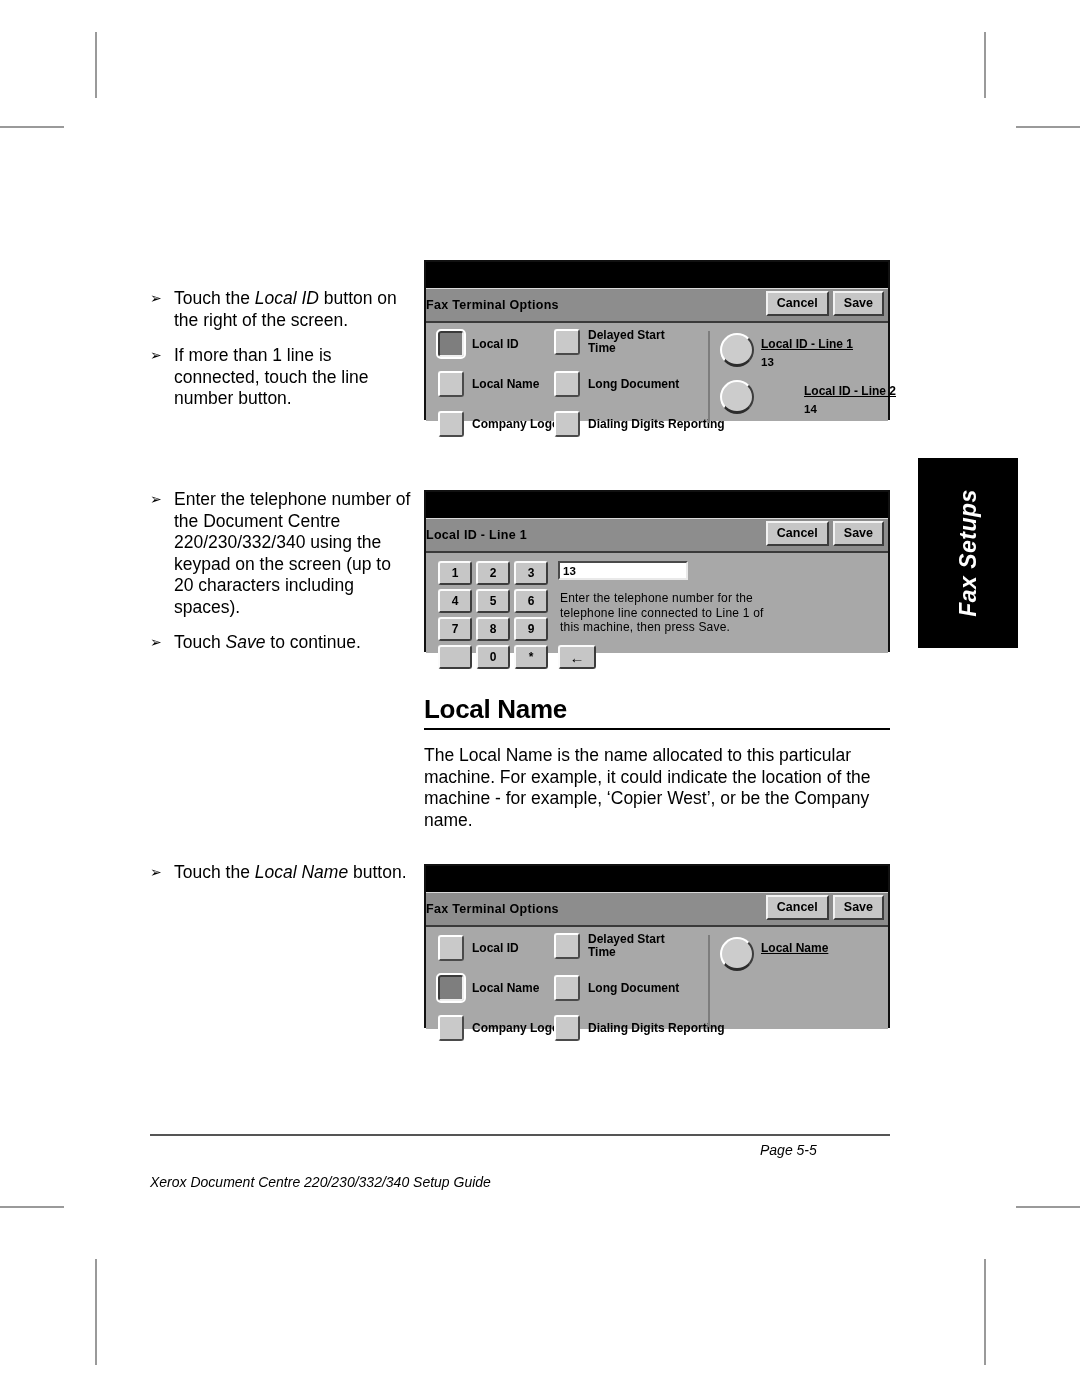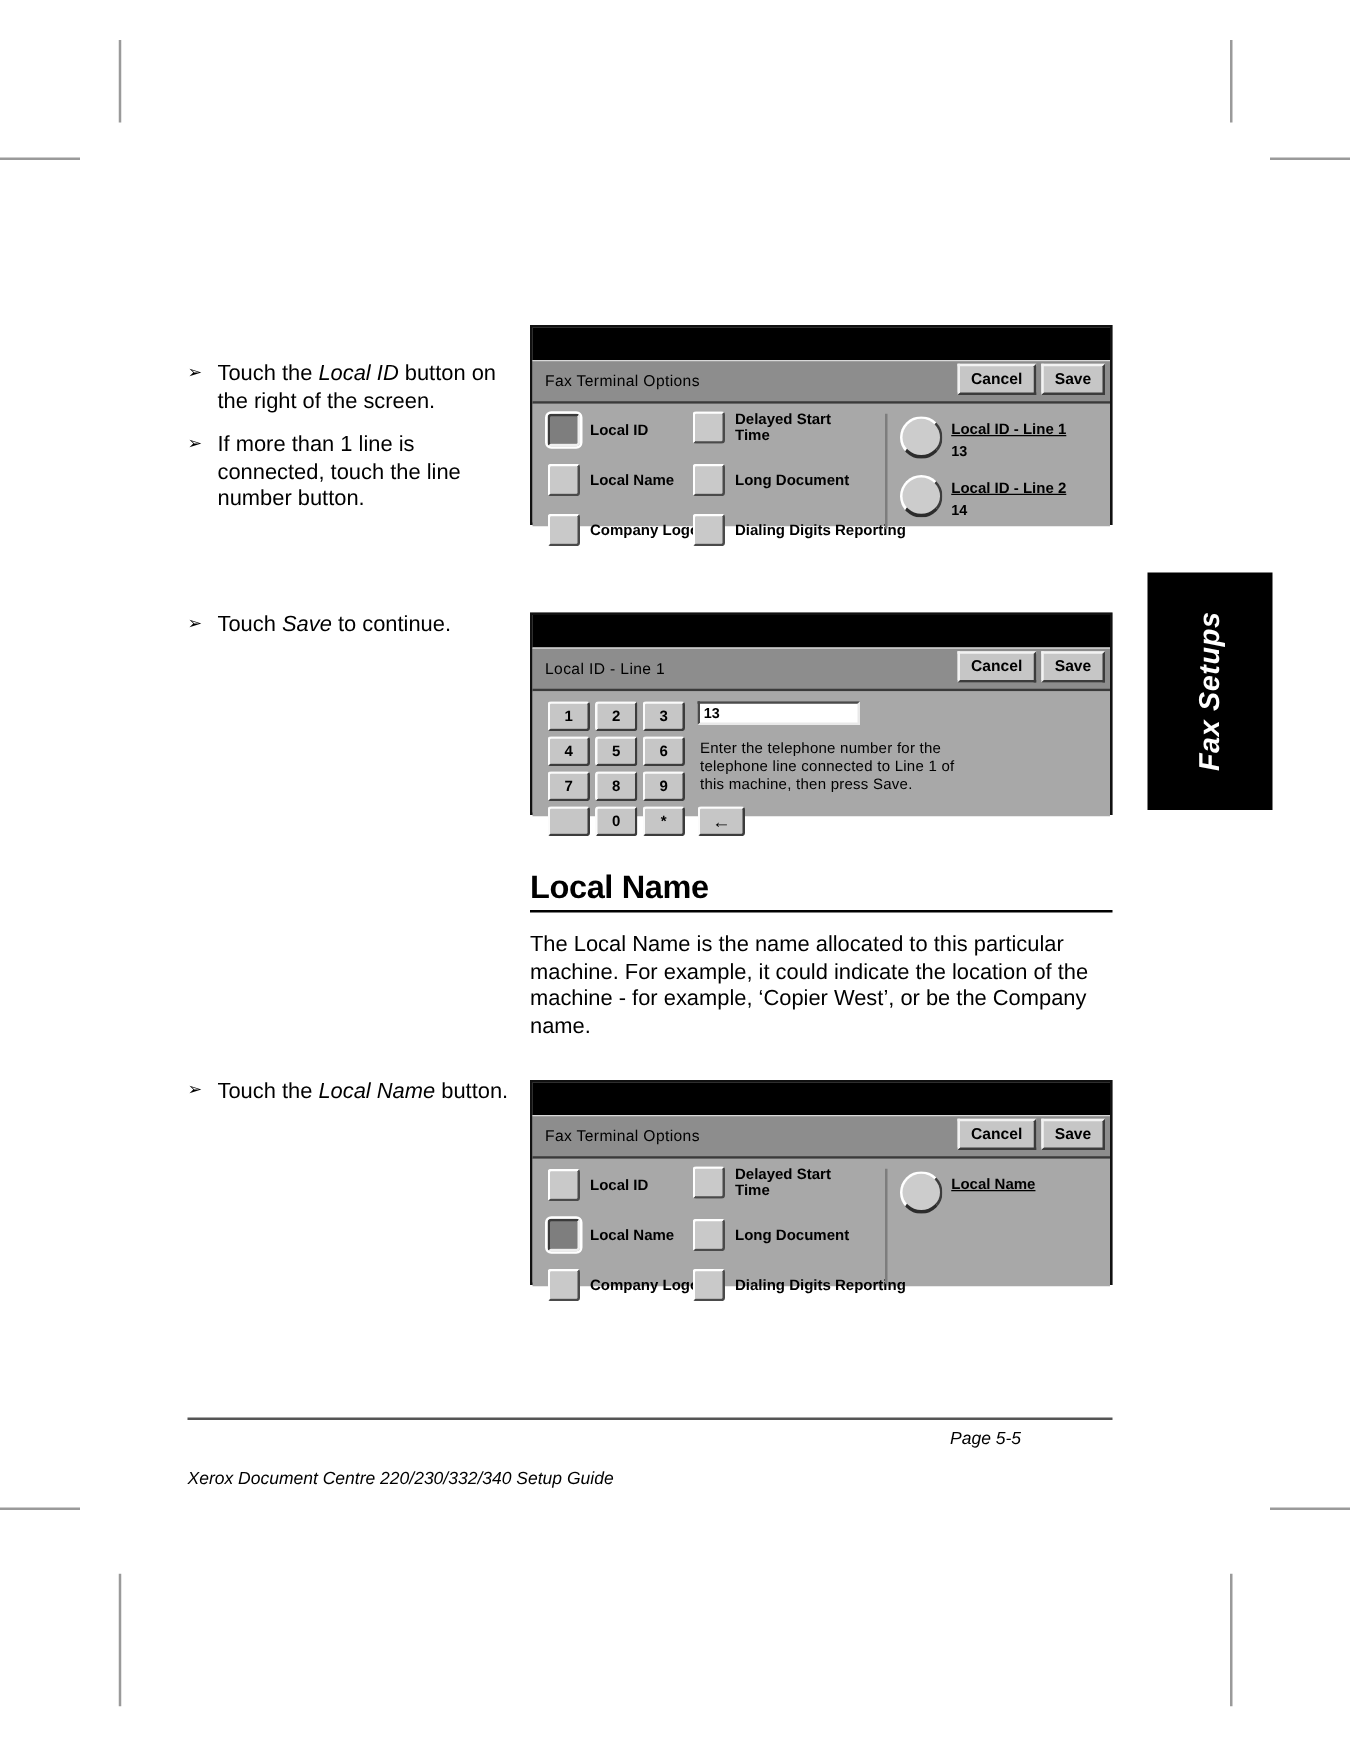--- a/index.html
+++ b/index.html
@@ -134,23 +134,23 @@
     position: relative;
     background: #8d8d8d;
     height: 32px;
     border-top: 1px solid #d8d8d8;
     border-bottom: 2px solid #3a3a3a;
     display: flex;
     align-items: center;
   }
   .ui-title {
     font-size: 12.5px;
-    font-weight: normal;
+    font-weight: bold;
     color: #000;
-    margin-left: 10px;
+    margin-left: 0;
     letter-spacing: 0.3px;
   }
   .ui-titlebar-btns {
     position: absolute;
     right: 4px;
     top: 2px;
     display: flex;
     gap: 4px;
   }
   .ui-btn {
@@ -368,31 +368,34 @@
 
     <div class="v-divider" style="left:282px; top:8px; height:92px;"></div>
 
     <div class="round-row" style="left:294px; top:10px;">
       <span class="rd-btn"></span>
       <span class="rd-text">
         <span class="rd-title">Local ID - Line 1</span><br>
         <span class="rd-sub">13</span>
       </span>
     </div>
-    <div class="round-row" style="left:294px; top:57px;">
+    <div class="round-row" style="left:294px; top:57px;gap:43px;">
       <span class="rd-btn"></span>
       <span class="rd-text">
         <span class="rd-title">Local ID - Line 2</span><br>
         <span class="rd-sub">14</span>
       </span>
     </div>
   </div>
 </div>
 
 <div class="note" style="top:489px;">
+  <div class="bullet">
+    <span>Enter the telephone number of the Document Centre 220/230/332/340 using the keypad on the screen (up to 20 characters including spaces).</span>
+  </div>
   <div class="bullet">
     <span>Touch </span><span class="it">Save</span><span> to continue.</span>
   </div>
 </div>
 
 <div class="ui-panel" style="left:424px; top:490px; width:466px; height:162px;">
   <div class="ui-blackbar"></div>
   <div class="ui-titlebar">
     <span class="ui-title">Local ID - Line 1</span>
     <span class="ui-titlebar-btns">

